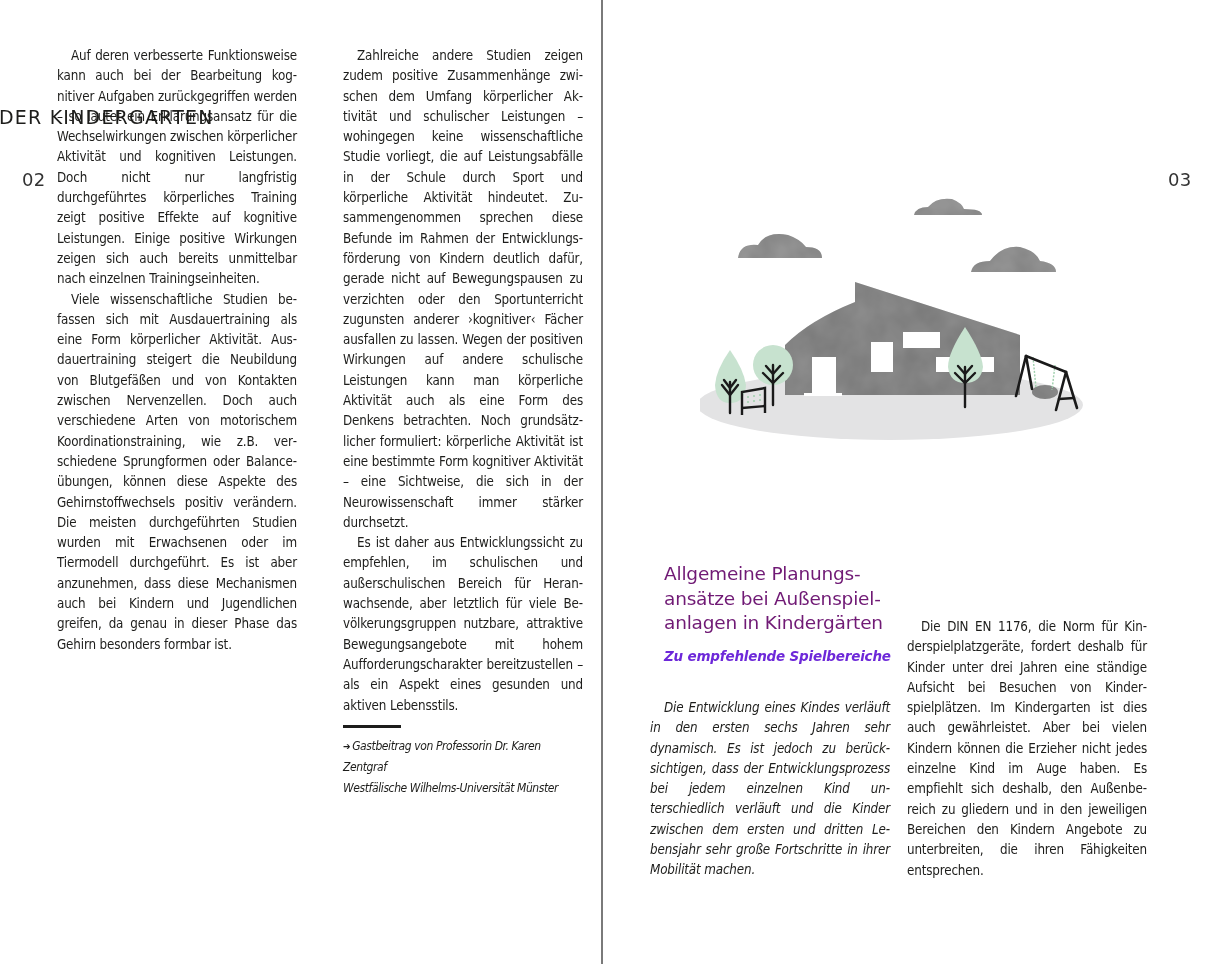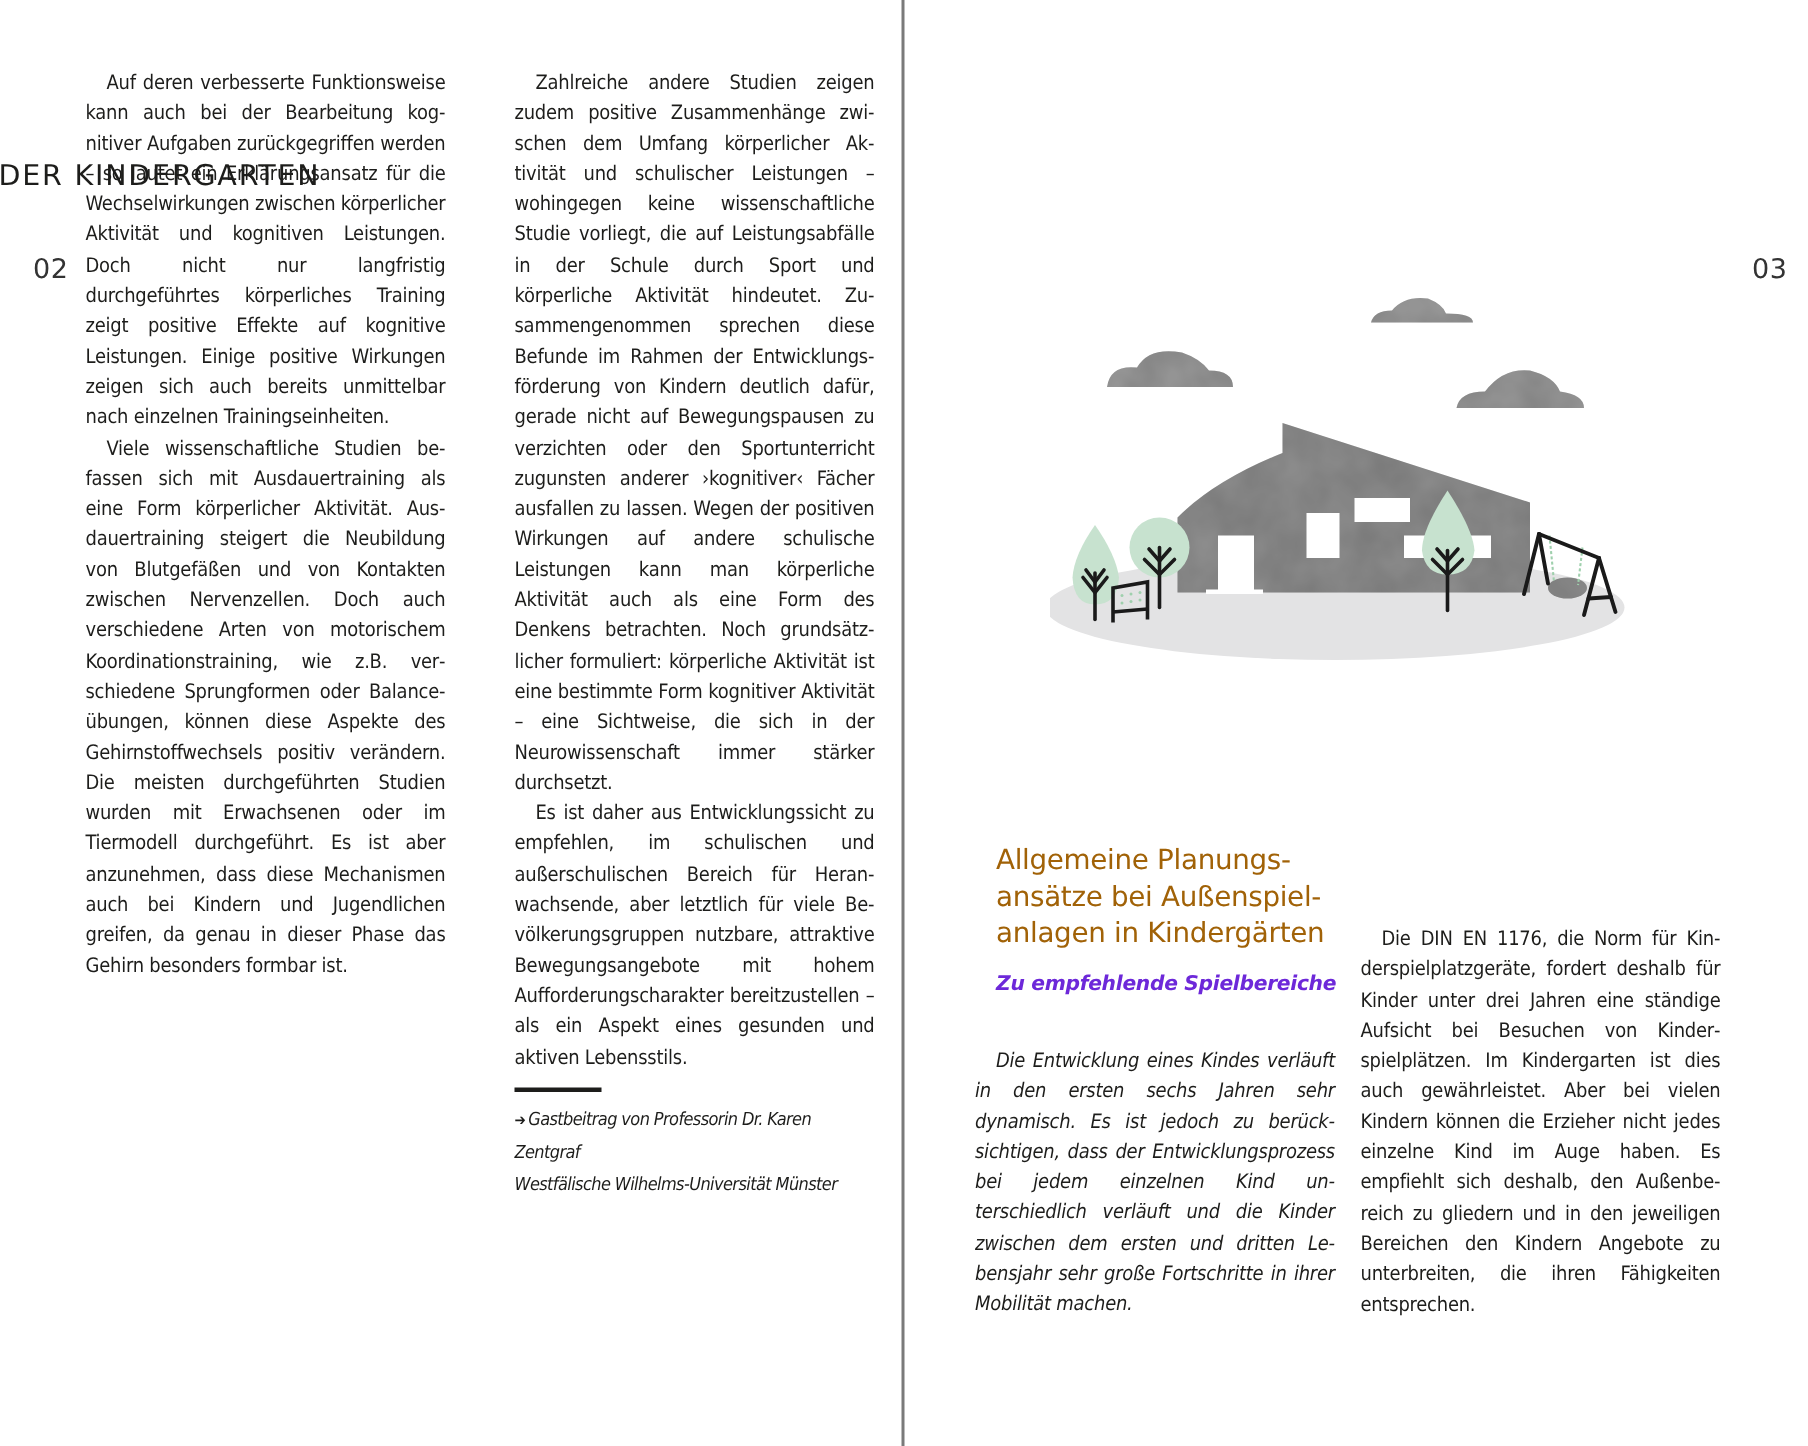--- a/index.html
+++ b/index.html
@@ -53,21 +53,21 @@
     padding-left: 0;
   }
   .section-title span { display: inline-block; margin-left: 0; position: relative; left: -1px; }
 
   .illustration {
     position: absolute; left: 700px; top: 185px; width: 400px; height: 265px;
   }
 
   .heading {
     position: absolute; left: 664px; top: 562px; width: 240px;
-    font-size: 18.5px; line-height: 24.5px; font-weight: normal; color: #a16207;
+    font-size: 18.5px; line-height: 24.5px; font-weight: normal; color: #701a75;
     letter-spacing: -0.2px;
   }
   .subheading {
     position: absolute; left: 664px; top: 648px; width: 240px;
     font-size: 13.5px; font-style: italic; font-weight: bold; color: #6d28d9;
     letter-spacing: -0.2px;
   }
 
   .col-3 { left: 650px; top: 698px; width: 240px; font-style: italic; }
   .col-4 { left: 907px; top: 617px; width: 240px; }

